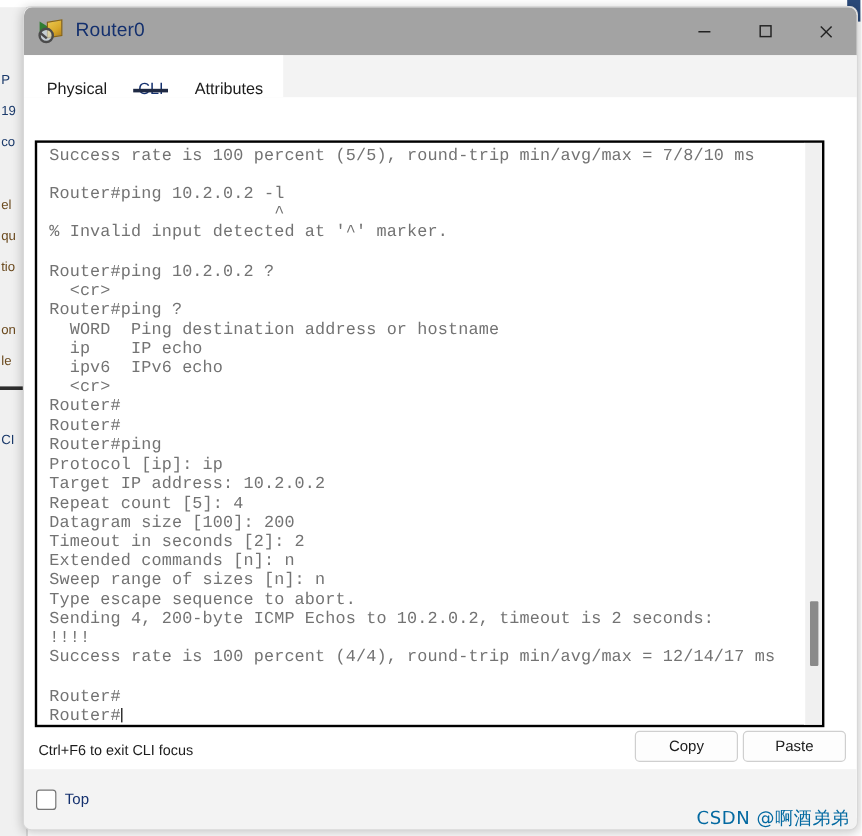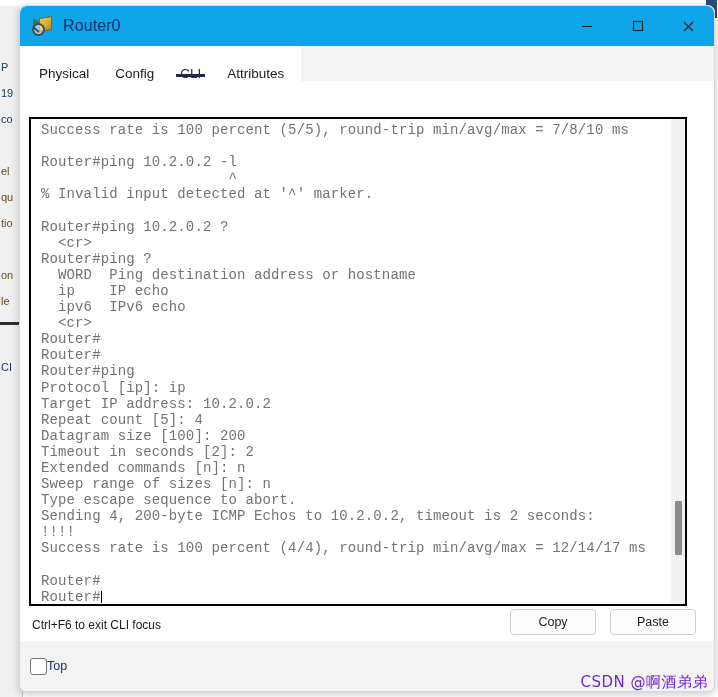--- a/index.html
+++ b/index.html
@@ -73,21 +73,21 @@
     background: #f3f3f3;
     border: 1px solid #d8d8d8;
     border-radius: 7px;
     box-shadow: 0 2px 9px rgba(0,0,0,0.22);
     overflow: hidden;
   }
 
   
   #titlebar {
     height: 40px;
-    background: #0ea5e9;
+    background: #a3a3a3;
     display: flex;
     align-items: center;
     position: relative;
     border-top-left-radius: 7px;
     border-top-right-radius: 7px;
   }
   #app-icon {
     width: 22px; height: 22px;
     margin-left: 11px;
     position: relative;
@@ -262,24 +262,24 @@
   }
   #hint-text {
     position: absolute;
     left: 12px;
     top: 9px;
     font-size: 12px;
     color: #1c1c1c;
   }
   #footer-buttons {
     position: absolute;
-    right: 18px;
+    right: 9px;
     top: 0px;
     display: flex;
-    gap: 14px;
+    gap: 4px;
   }
   .fbtn {
     width: 86px;
     height: 26px;
     background: #fdfdfd;
     border: 1px solid #cfcfcf;
     border-radius: 4px;
     font-family: "Liberation Sans", sans-serif;
     font-size: 12.5px;
     color: #1c1c1c;
@@ -299,29 +299,30 @@
     box-sizing: border-box;
   }
   #top-check {
     width: 15px; height: 15px;
     border: 1px solid #767676;
     border-radius: 3px;
     background: #ffffff;
     flex: none;
   }
   #top-label {
+    margin-left: 7px;
     font-size: 12.5px;
     color: #14306e;
   }
   #watermark {
     position: absolute;
     right: 10px;
     bottom: 5px;
     font-size: 15px;
-    color: #6d28d9;
+    color: #0369a1;
     font-family: "DejaVu Sans", sans-serif;
     letter-spacing: 0.5px;
   }
 </style>
 </head>
 <body>
 
 <div id="bg-layer">
   <div id="bg-panel"></div>
   <div id="bg-strip">
@@ -373,23 +374,20 @@
         </svg>
       </div>
     </div>
   </div>
 
   <div id="tabstrip">
     <div id="tabs-wrap">
       <div class="tab">
           <span>Physical</span>
         </div>
-      <div class="tab">
-          <span>Config</span>
-        </div>
       <div class="tab active">
           <span>CLI</span>
         </div>
       <div class="tab">
           <span>Attributes</span>
         </div>
     </div>
   </div>
 
   <div id="content">

